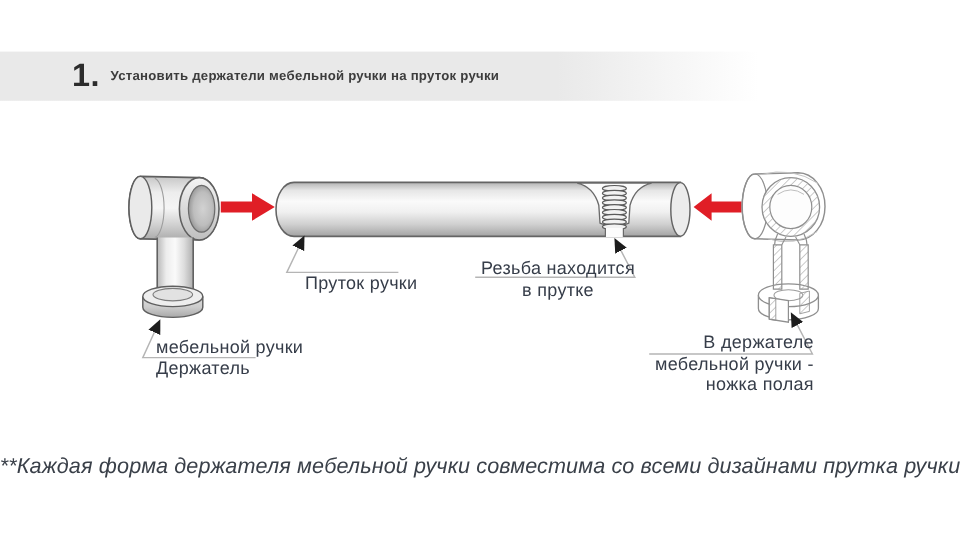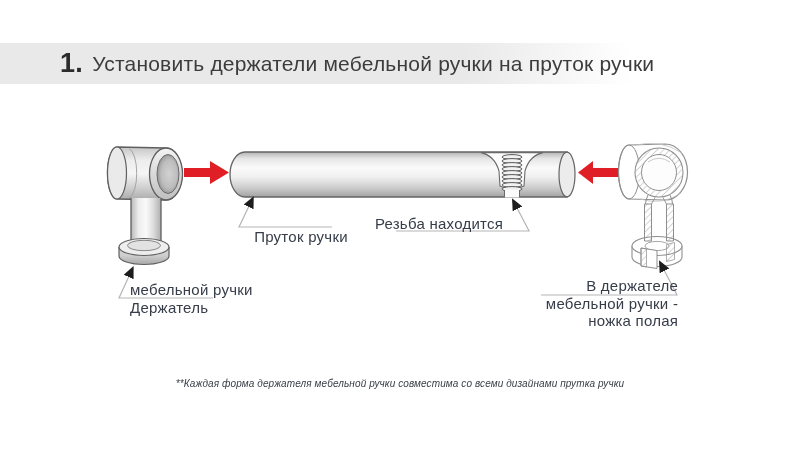--- a/index.html
+++ b/index.html
@@ -7,35 +7,35 @@
     width:800px;height:450px;position:relative;overflow:hidden;
     background:#ffffff;font-family:"Liberation Sans",sans-serif;
   }
   
   .title-bar{
     position:absolute;left:0;top:43px;width:800px;height:41px;
     display:flex;align-items:center;box-sizing:border-box;padding-left:60px;
     background:linear-gradient(to right,#e9e9e9 0%,#e9e9e9 58%,rgba(233,233,233,0) 79%);
   }
   .step-num{font-size:27px;font-weight:700;color:#2c2c2c;margin-right:9px;letter-spacing:.3px}
-  .title-text{font-size:21px;font-weight:400;color:#3c3c3c;letter-spacing:.2px;padding-top:1px}
+  .title-text{font-size:11px;font-weight:700;color:#3c3c3c;letter-spacing:.2px;padding-top:1px}
   
   .diagram{position:absolute;left:0;top:100px;width:800px;height:250px}
   .lbl{
     position:absolute;color:#363d49;font-size:15px;line-height:18px;
     letter-spacing:.25px;white-space:nowrap;
   }
   .lbl-holder-left{left:130px;top:281px}
   .lbl-rod{left:301px;top:228px;transform:translateX(-50%)}
-  .lbl-thread{left:439px;top:215px;transform:translateX(-50%);text-align:center;line-height:18.5px}
+  .lbl-thread{left:465px;top:215px;transform:translateX(-50%);text-align:center;line-height:18.5px}
   .lbl-holder-right{left:612px;top:277px;transform:translateX(-50%);text-align:right;line-height:17.5px}
   
   .note{
     position:absolute;left:400px;top:378px;transform:translateX(-50%);
-    font-style:italic;font-size:10px;color:#3a4049;letter-spacing:.1px;white-space:nowrap;
+    font-style:italic;font-size:18px;color:#3a4049;letter-spacing:.1px;white-space:nowrap;
   }
 </style>
 </head>
 <body>
 
 <div class="title-bar">
   <span class="step-num">1.</span>
   <span class="title-text">Установить держатели мебельной ручки на пруток ручки</span>
 </div>
 
@@ -159,20 +159,21 @@
   <div>мебельной ручки</div>
   <div>Держатель</div>
 </div>
 
 <div class="lbl lbl-rod">
   <div>Пруток ручки</div>
 </div>
 
 <div class="lbl lbl-thread">
   <div>Резьба находится</div>
+  <div>в прутке</div>
 </div>
 
 <div class="lbl lbl-holder-right">
   <div>В держателе</div>
   <div>мебельной ручки -</div>
   <div>ножка полая</div>
 </div>
 
 <div class="note">**Каждая форма держателя мебельной ручки совместима со всеми дизайнами прутка ручки</div>
 

